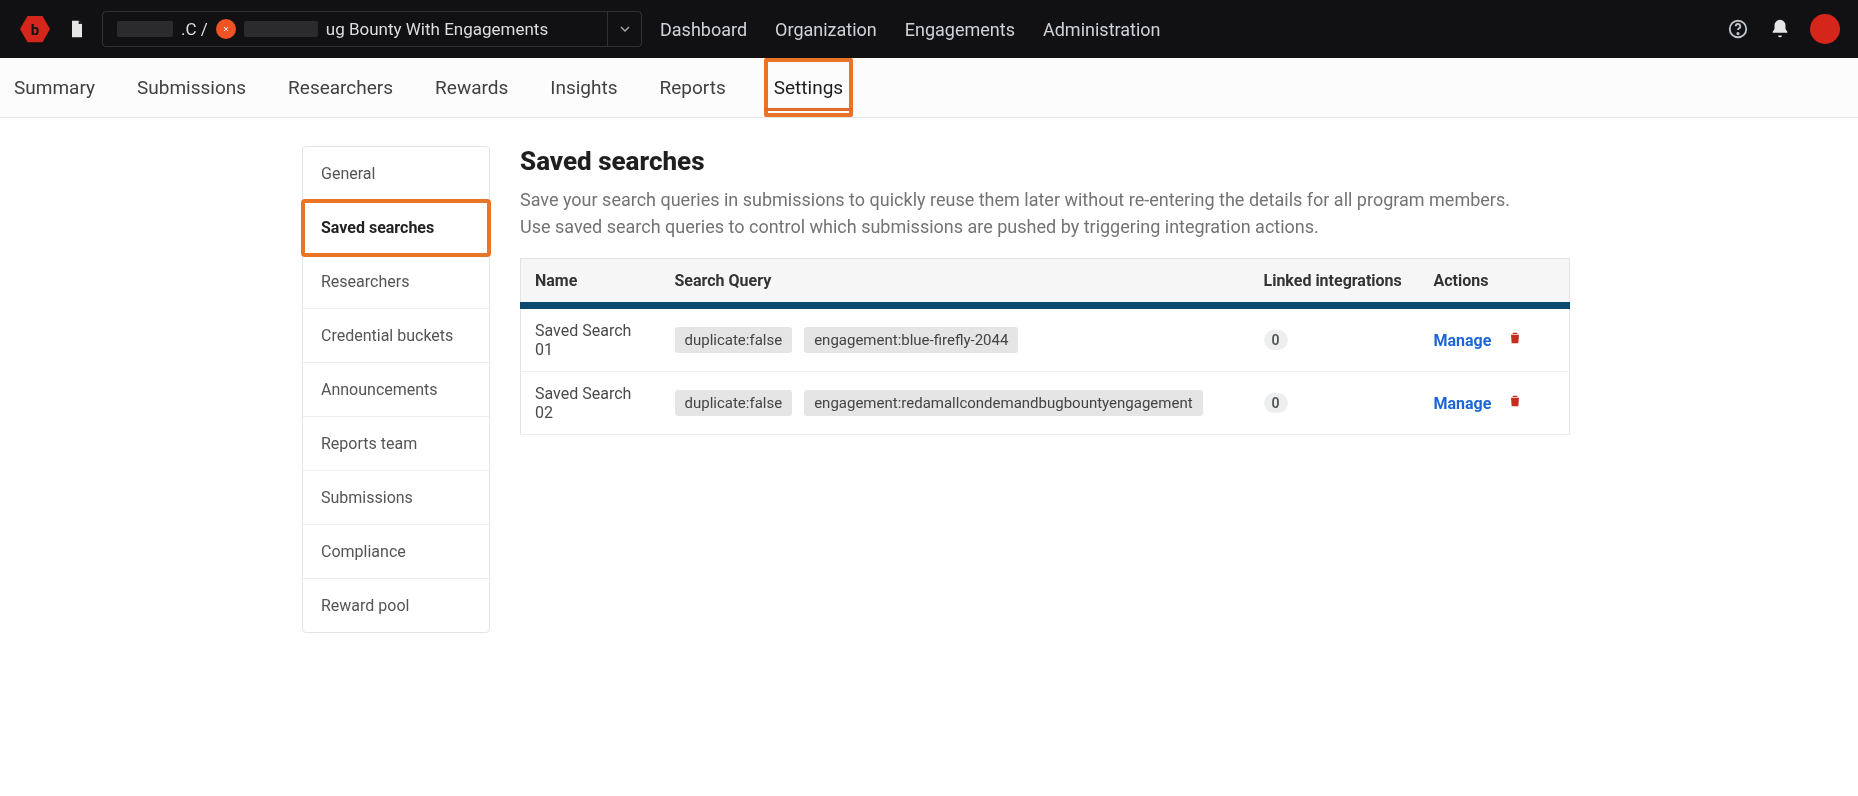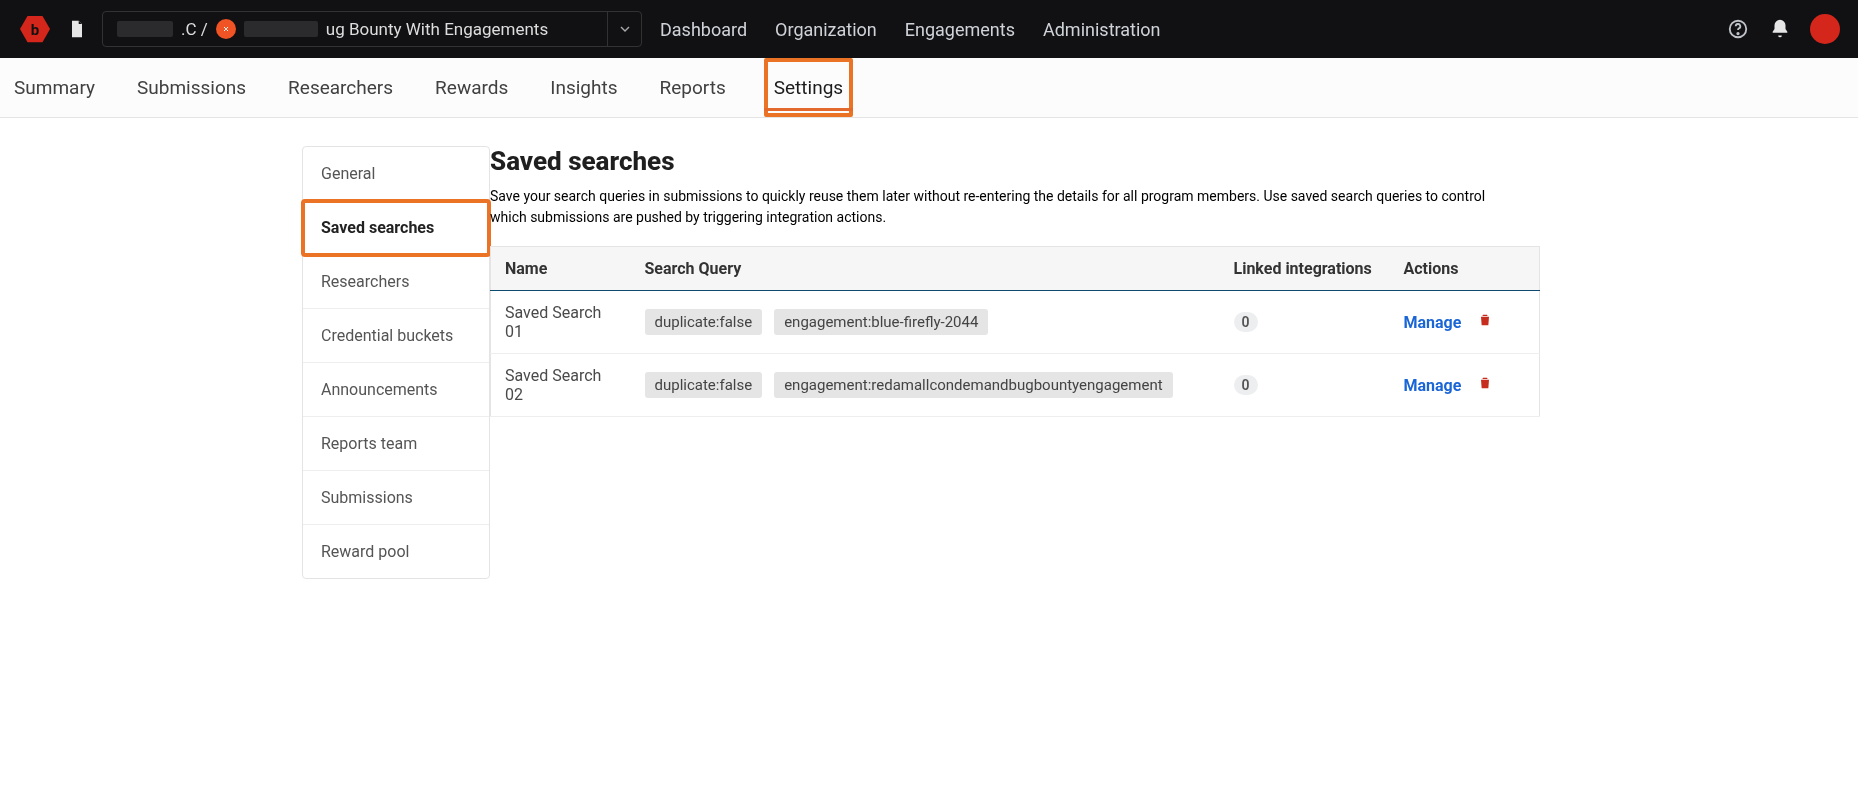--- a/index.html
+++ b/index.html
@@ -20,30 +20,30 @@
   .top-icons { display:flex; align-items:center; gap:18px; }
   .icon-btn { width:24px; height:24px; display:flex; align-items:center; justify-content:center; color:#cfd3d8; cursor:pointer; }
   .avatar { width:30px; height:30px; border-radius:50%; background:#d5261b; }
   
   .tabs-row { border-bottom:1px solid #e4e4e4; padding:0 10px; display:flex; gap:34px; background:#fcfcfc; }
   .tab { padding:18px 4px; font-size:19px; color:#414141; cursor:pointer; position:relative; }
   .tab.active { font-weight:400; color:#1c1c1c; }
   .tab.active::after { content:""; position:absolute; left:0; right:0; bottom:6px; height:3px; background:#e46a2c; }
   .tab-highlight { outline:4px solid #eb7326; outline-offset:-4px; border-radius:2px; padding:18px 10px; }
   
-  .main { display:flex; padding:28px 10px 40px 302px; }
+  .main { display:flex; padding:28px 10px 40px 302px; gap:30px; }
   .sidebar { width:188px; border:1px solid #e4e4e4; border-radius:4px; background:#fff; flex:none; }
   .sidebar .side-item { padding:17px 18px; font-size:16px; color:#555; cursor:pointer; border-bottom:1px solid #eee; }
   .sidebar .side-item:last-child { border-bottom:none; }
   .sidebar .side-item.active { font-weight:700; color:#222; outline:4px solid #eb7326; outline-offset:-2px; border-radius:2px; }
   .content { flex:0 0 1050px; }
   .content h1 { font-size:26px; font-weight:800; margin-bottom:10px; color:#1f1f1f; }
-  .content p.desc { font-size:14px; line-height:1.5; color:#000000; margin-bottom:18px; max-width:1000px; }
+  .content p.desc { font-size:18px; line-height:1.5; color:#737373; margin-bottom:18px; max-width:1000px; }
   table.saved { width:100%; border-collapse:collapse; border:1px solid #e4e4e4; font-size:16px; }
-  table.saved th { text-align:left; font-weight:700; background:#f6f6f7; color:#333; padding:12px 14px; border-bottom:1px solid #0c4a6e; }
+  table.saved th { text-align:left; font-weight:700; background:#f6f6f7; color:#333; padding:12px 14px; border-bottom:7px solid #0c4a6e; }
   table.saved td { padding:12px 14px; border-bottom:1px solid #eee; color:#4a4a4a; vertical-align:middle; }
   .chip { display:inline-block; background:#e5e5e5; color:#444; padding:4px 10px; border-radius:3px; margin-right:8px; font-size:15px; }
   .linked-badge { display:inline-block; min-width:24px; text-align:center; padding:2px 8px; border-radius:12px; background:#edeeef; color:#555; font-size:14px; font-weight:600; }
   .manage-link { color:#1b66d6; font-weight:700; cursor:pointer; margin-right:12px; }
   .trash { color:#c62d1f; cursor:pointer; display:inline-flex; }
   .actions-cell { white-space:nowrap; }
   .query-cell { }
 </style>
 </head>
 <body>
@@ -116,20 +116,21 @@
 
 <div class="main">
   <div class="sidebar">
     <div class="side-item">General</div>
     <div class="side-item active">Saved searches</div>
     <div class="side-item">Researchers</div>
     <div class="side-item">Credential buckets</div>
     <div class="side-item">Announcements</div>
     <div class="side-item">Reports team</div>
     <div class="side-item">Submissions</div>
+    <div class="side-item">Compliance</div>
     <div class="side-item">Reward pool</div>
   </div>
 
   <div class="content">
     <h1>Saved searches</h1>
     <p class="desc">Save your search queries in submissions to quickly reuse them later without re-entering the details for all program members. Use saved search queries to control which submissions are pushed by triggering integration actions.</p>
 
     <table class="saved">
       <thead>
         <tr>

